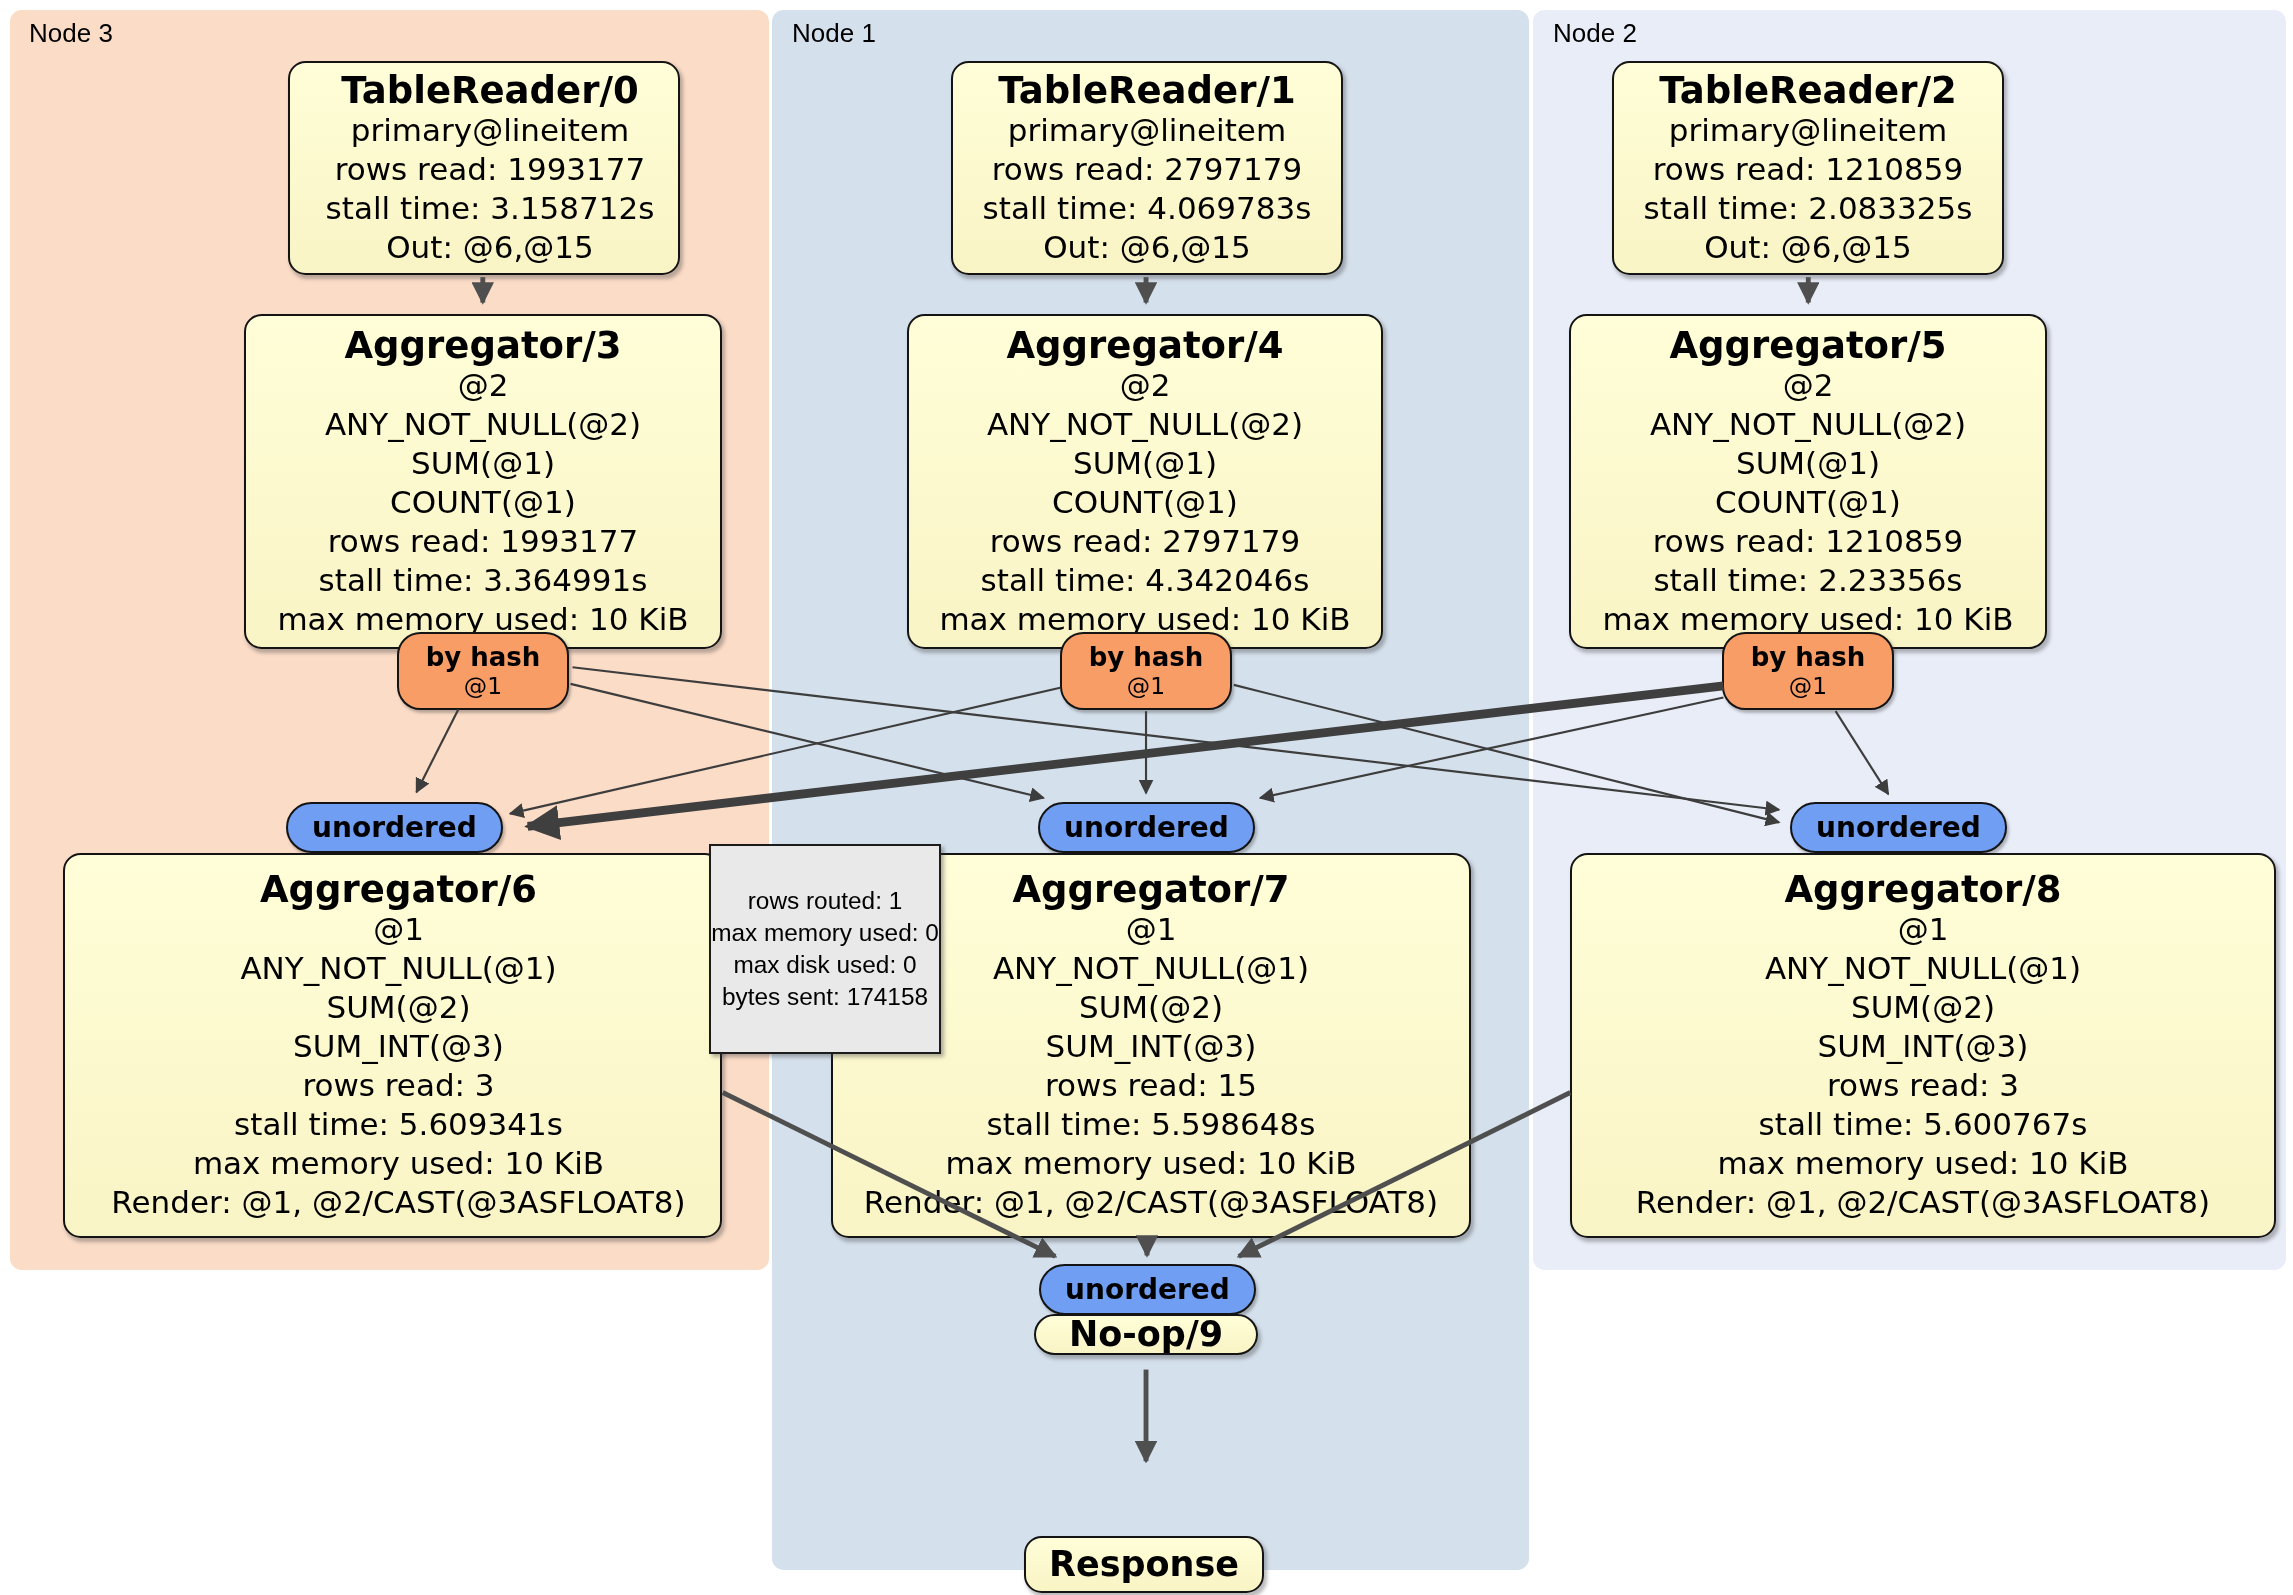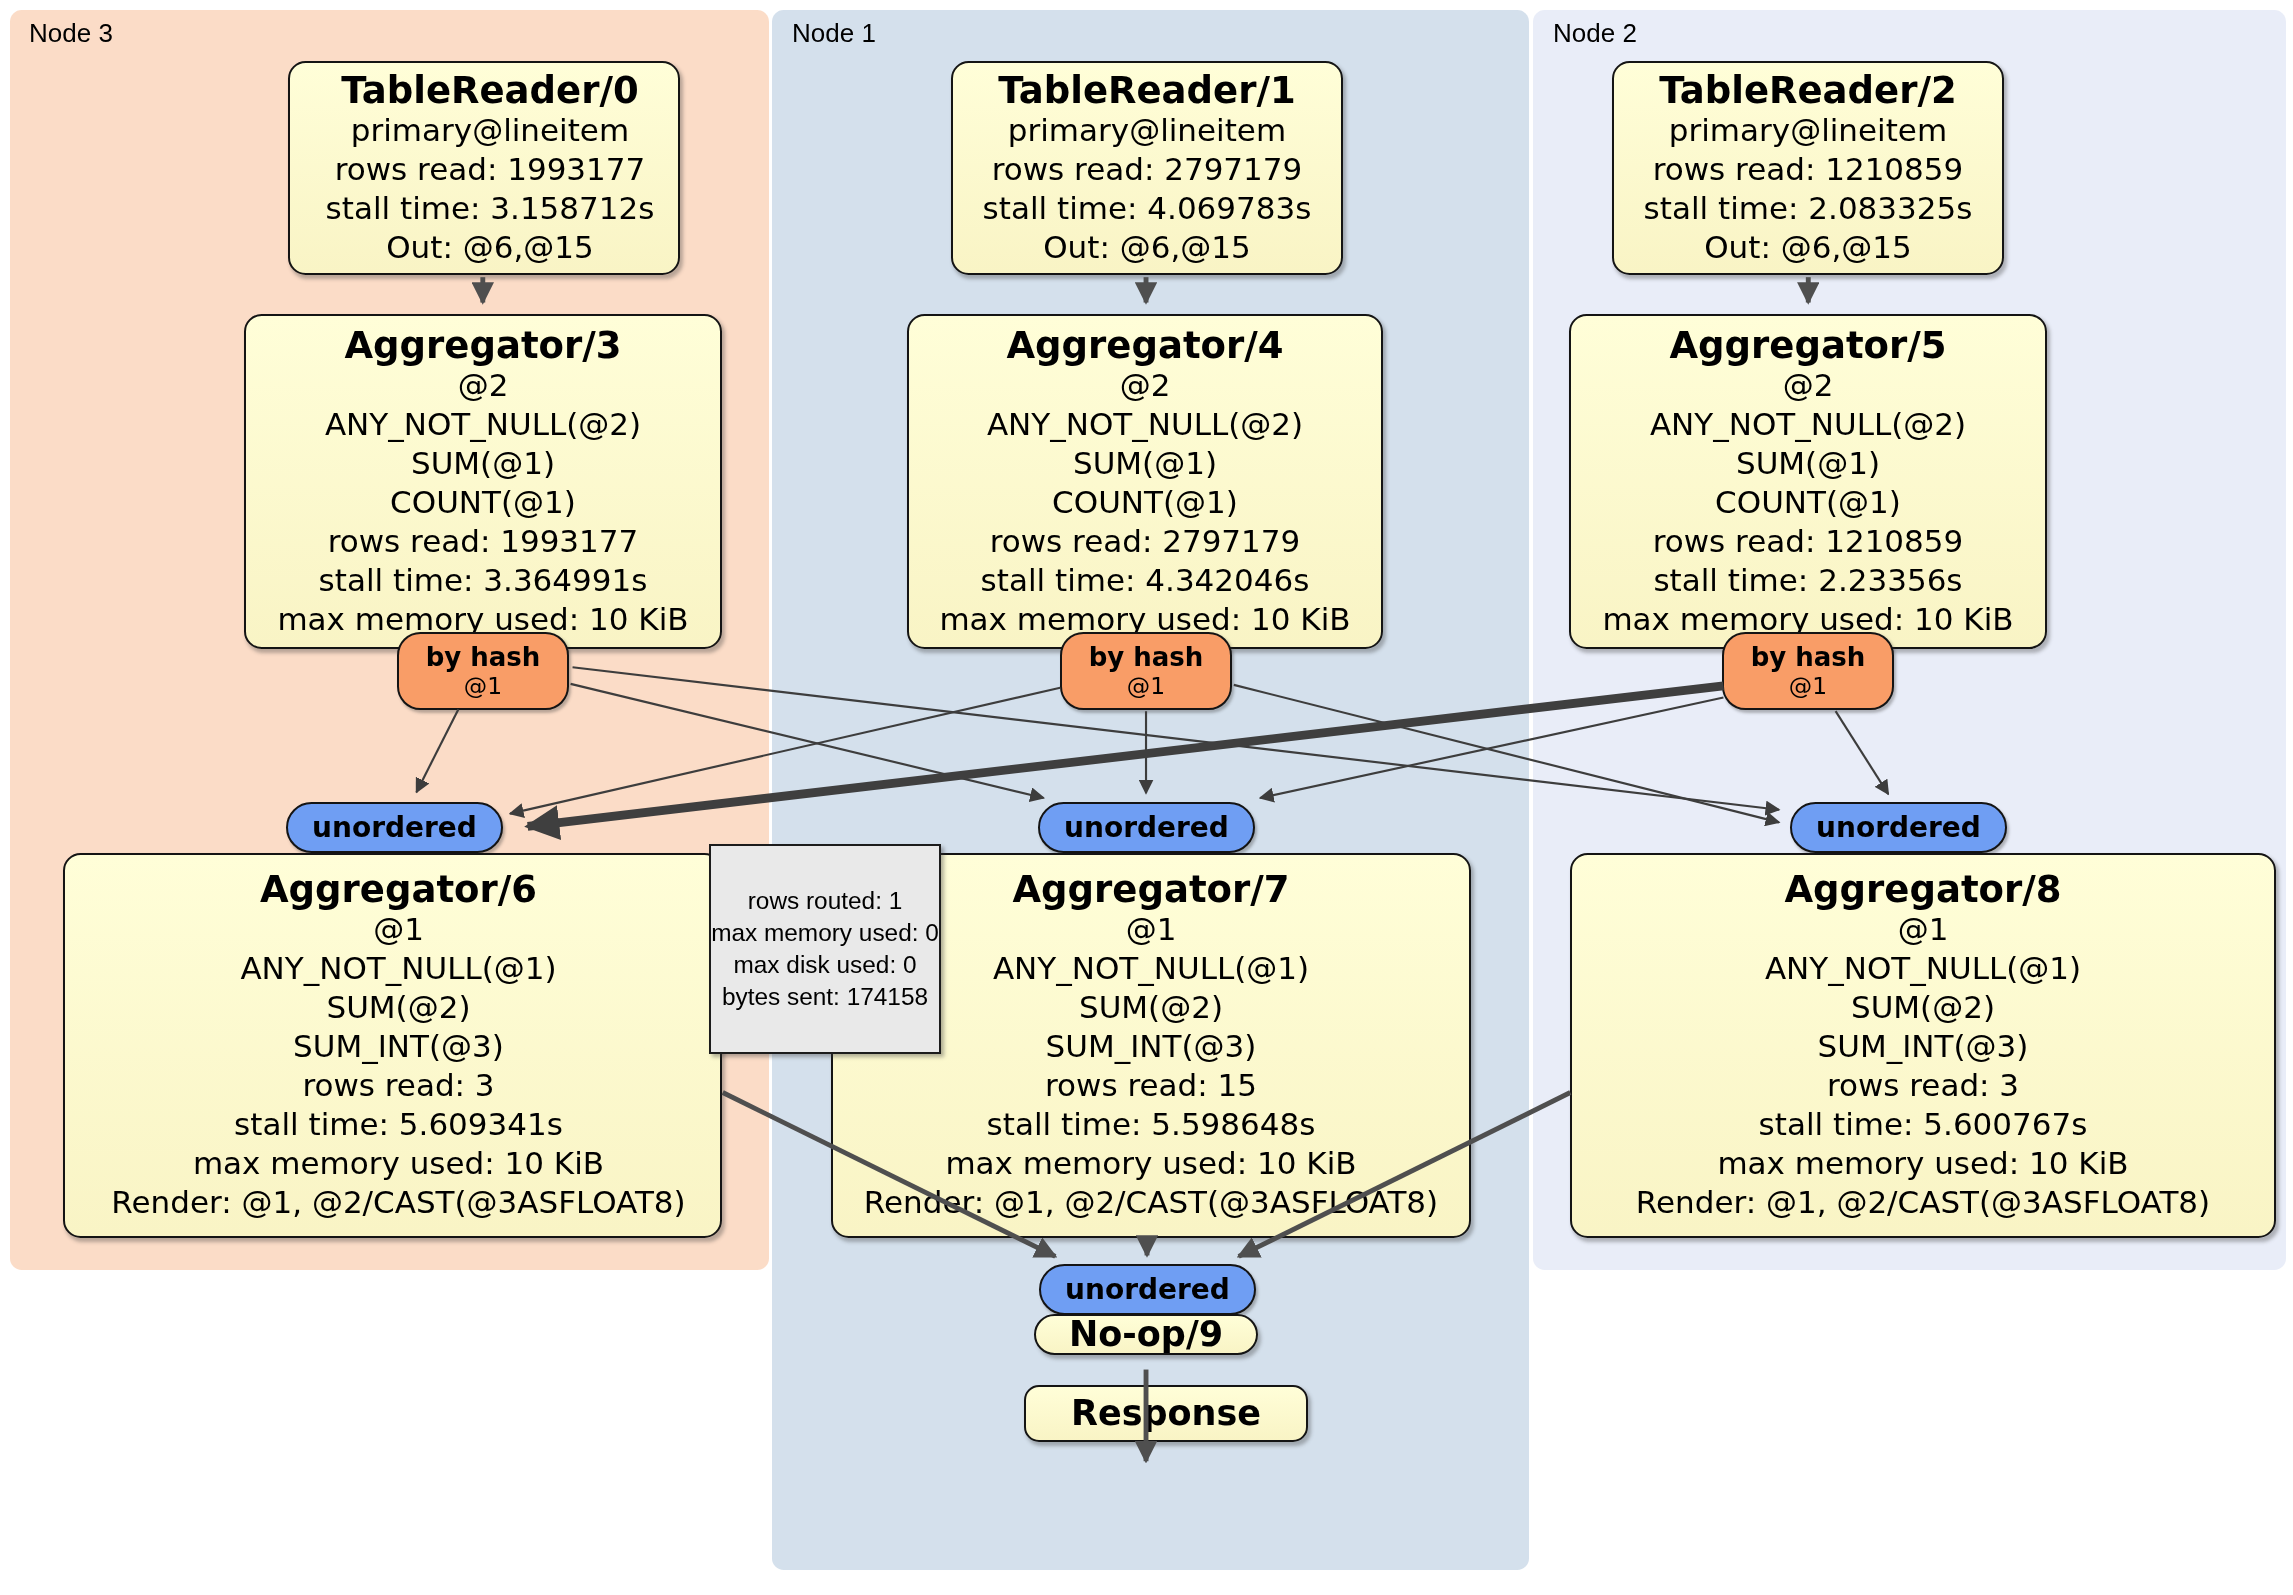--- a/index.html
+++ b/index.html
@@ -183,21 +183,21 @@
         <div class="l">Render: @1, @2/CAST(@3ASFLOAT8)</div>
       </div>
   </div>
 
   <div class="oval" style="left:1039px;top:1264px;width:217px;height:51px;">
     <span>unordered</span>
   </div>
   <div class="pbox small" style="left:1034px;top:1314px;width:224px;height:41px;border-radius:28px;">
     <div class="t">No-op/9</div>
   </div>
-  <div class="pbox small" style="left:1024px;top:1385px;width:284px;height:57px;border-radius:15px;">
+  <div class="pbox small" style="left:1024px;top:1536px;width:240px;height:57px;">
     <div class="t">Response</div>
   </div>
 
   <svg class="edges" width="2294" height="1596" viewBox="0 0 2352 1636">
     <defs>
       <marker id="mthin" viewBox="0 0 10 10" refX="9" refY="5" markerWidth="7" markerHeight="7" orient="auto">
         <path d="M0,0 L10,5 L0,10 z" fill="#3d3d3d"></path>
       </marker>
       <marker id="mmid" viewBox="0 0 10 10" refX="9" refY="5" markerWidth="4.6" markerHeight="4.6" orient="auto">
         <path d="M0,0 L10,5 L0,10 z" fill="#4f4f4f"></path>

